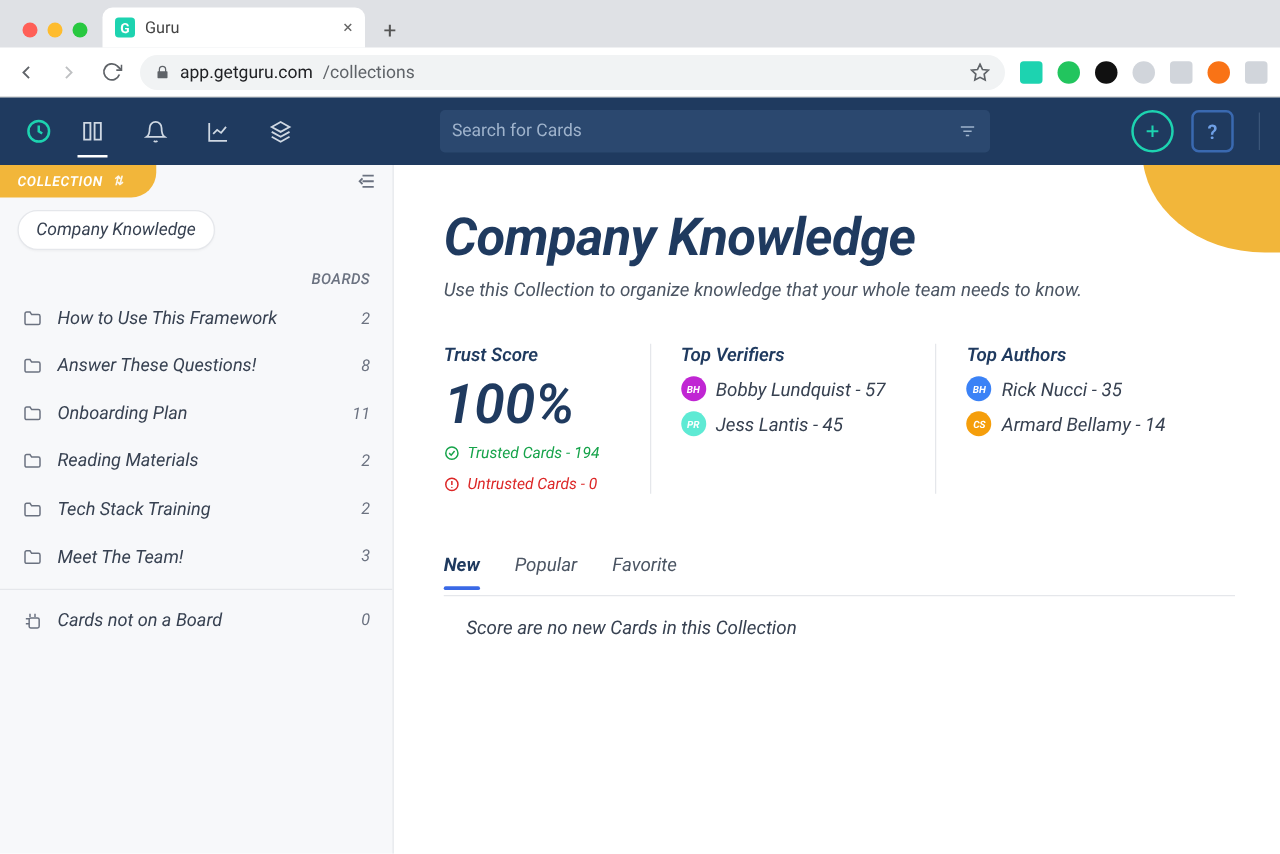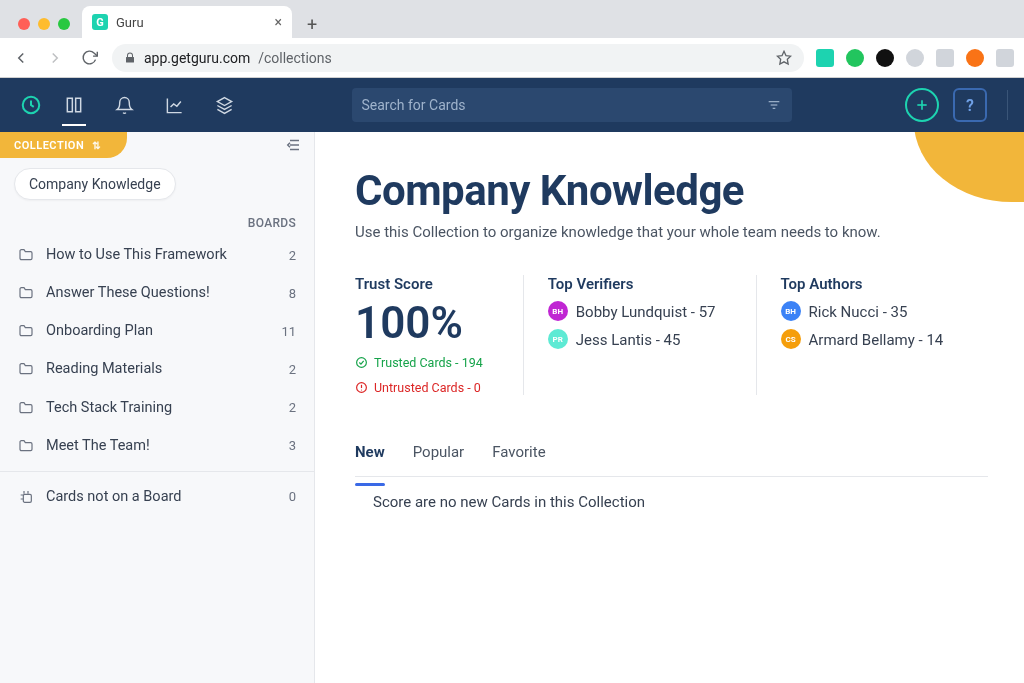--- a/index.html
+++ b/index.html
@@ -32,21 +32,21 @@
   .nav-icon { width:44px; height:54px; display:flex; align-items:center; justify-content:center; color:#cfd8e3; cursor:pointer; position:relative;}
   .nav-icon.active::after { content:""; position:absolute; bottom:6px; left:10px; right:10px; height:2px; background:#fff;}
   .search-wrap { flex:1; display:flex; justify-content:center;}
   .search-box { width:440px; height:34px; background:#2b486f; border-radius:4px; display:flex; align-items:center; padding:16px 10px; color:#9fb3cc; font-size:14px;}
   .search-box .filter { margin-left:auto; }
   .round-btn { width:34px; height:34px; border-radius:50%; border:2px solid #1dd3b0; display:flex; align-items:center; justify-content:center; color:#1dd3b0; margin-left:8px; cursor:pointer;}
   .help-btn { width:34px; height:34px; border-radius:6px; border:2px solid #3a69b0; display:flex; align-items:center; justify-content:center; color:#6fa0e6; margin-left:8px; cursor:pointer; font-weight:600;}
   .app-nav .divider { width:1px; height:30px; background:#3a5578; margin-left:14px;}
 
   
-  .body-split { display:flex; height: calc(683px - 78px - 54px); }
+  .body-split { display:flex; height: calc(683px - 78px - 54px); font-style: italic; }
   .sidebar { width: 315px; background:#f7f8fa; border-right:1px solid #e5e7eb; display:flex; flex-direction:column; position:relative; overflow:hidden;}
 
   .coll-tab { position:relative; height:26px;}
   .coll-tab-inner { position:absolute; left:0; top:0; height:26px; background:#f2b63a; color:#fff; font-size:11px; letter-spacing:0.5px; font-weight:600; padding:0 26px 0 14px; display:flex; align-items:center; gap:8px; border-bottom-right-radius: 20px;}
   .coll-tab-inner .sort { font-size:10px; opacity:.9;}
   .collapse-btn { position:absolute; right:12px; top:4px; color:#6b7280; cursor:pointer;}
 
   .coll-chip { margin:10px 14px 16px 14px; background:#fff; border:1px solid #e5e7eb; border-radius:16px; padding:7px 14px; font-size:14px; color:#374151; box-shadow: 0 1px 2px rgba(0,0,0,.04); width:fit-content;}
 
   .boards-hdr { font-size:12px; color:#6b7280; letter-spacing:.3px; padding:0 18px 6px 18px; font-weight:500;text-align:right;}
@@ -68,21 +68,21 @@
   .stat-col + .stat-col { border-left:1px solid #e5e7eb; padding-left:24px;}
   .stat-label { font-size:15px; font-weight:600; color:#1f3a5f; margin-bottom:8px;}
   .trust-score { font-size:44px; font-weight:600; color:#1f3a5f; line-height:1;}
   .trust-sub { margin-top:10px; font-size:12.5px; display:flex; align-items:center; gap:6px;}
   .trust-sub.green { color:#16a34a;}
   .trust-sub.red { color:#dc2626;}
   .person-row { display:flex; align-items:flex-end; gap:8px; font-size:15px; color:#374151; margin-bottom:8px;}
   .avatar { width:20px; height:20px; border-radius:50%; display:flex; align-items:center; justify-content:center; font-size:8px; font-weight:700; color:#fff;}
 
   .tabs { display:flex; gap:28px; margin-top:48px; border-bottom:1px solid #e5e7eb; height:34px; align-items:flex-start;}
-  .tab-btn { font-size:15px; color:#4b5563; padding-bottom:24px; cursor:pointer; position:relative;}
+  .tab-btn { font-size:15px; color:#4b5563; padding-bottom:10px; cursor:pointer; position:relative;}
   .tab-btn.active { color:#1f3a5f; font-weight:700;}
   .tab-btn.active::after { content:""; position:absolute; left:0; right:0; bottom:-1px; height:3px; background:#3a69e6; border-radius:2px;}
   .empty-msg { margin-top:16px; padding-left:18px; font-size:15px; color:#374151;}
 
   svg { display:block; }
 </style>
 </head>
 <body>
 
 <div class="chrome-top">

